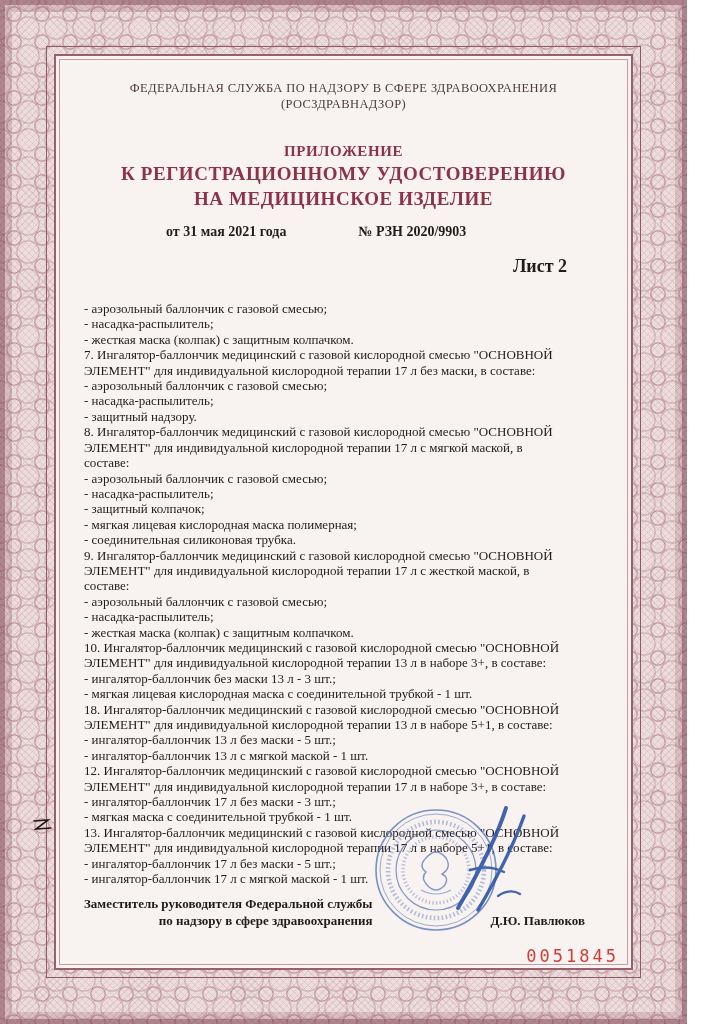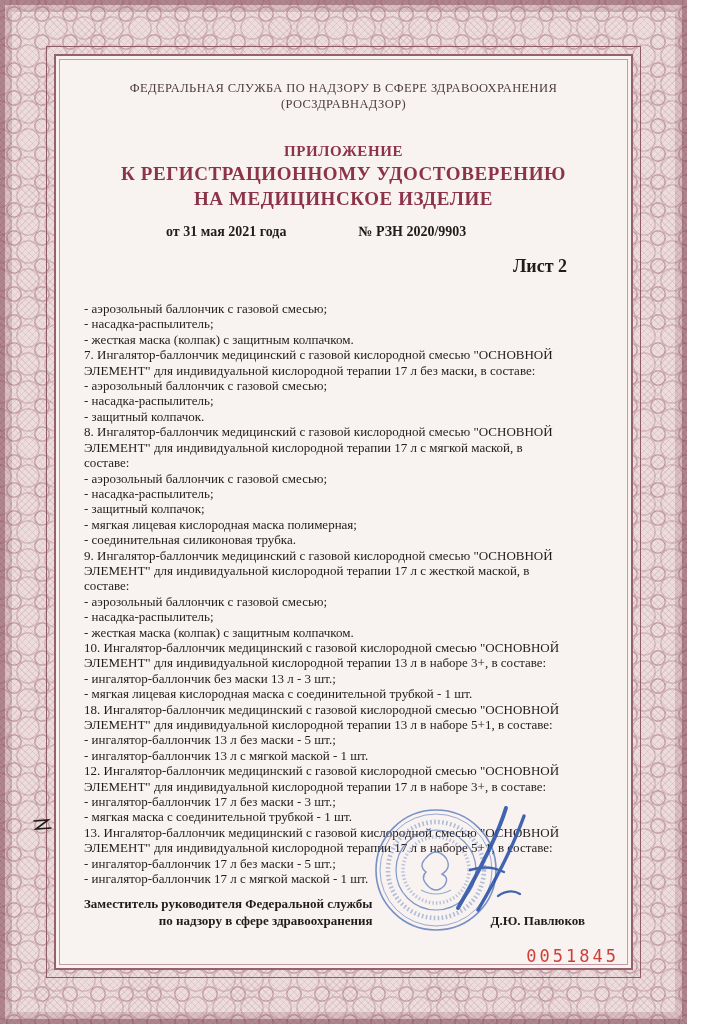--- a/index.html
+++ b/index.html
@@ -149,21 +149,21 @@
       <div class="sheet">Лист 2</div>
 
       <div class="body-text">
           <div class="body-line">- аэрозольный баллончик с газовой смесью;</div>
           <div class="body-line">- насадка-распылитель;</div>
           <div class="body-line">- жесткая маска (колпак) с защитным колпачком.</div>
           <div class="body-line">7. Ингалятор-баллончик медицинский с газовой кислородной смесью "ОСНОВНОЙ</div>
           <div class="body-line">ЭЛЕМЕНТ" для индивидуальной кислородной терапии 17 л без маски, в составе:</div>
           <div class="body-line">- аэрозольный баллончик с газовой смесью;</div>
           <div class="body-line">- насадка-распылитель;</div>
-          <div class="body-line">- защитный колпачок.</div>
+          <div class="body-line">- защитный надзору.</div>
           <div class="body-line">8. Ингалятор-баллончик медицинский с газовой кислородной смесью "ОСНОВНОЙ</div>
           <div class="body-line">ЭЛЕМЕНТ" для индивидуальной кислородной терапии 17 л с мягкой маской, в</div>
           <div class="body-line">составе:</div>
           <div class="body-line">- аэрозольный баллончик с газовой смесью;</div>
           <div class="body-line">- насадка-распылитель;</div>
           <div class="body-line">- защитный колпачок;</div>
           <div class="body-line">- мягкая лицевая кислородная маска полимерная;</div>
           <div class="body-line">- соединительная силиконовая трубка.</div>
           <div class="body-line">9. Ингалятор-баллончик медицинский с газовой кислородной смесью "ОСНОВНОЙ</div>
           <div class="body-line">ЭЛЕМЕНТ" для индивидуальной кислородной терапии 17 л с жесткой маской, в</div>

